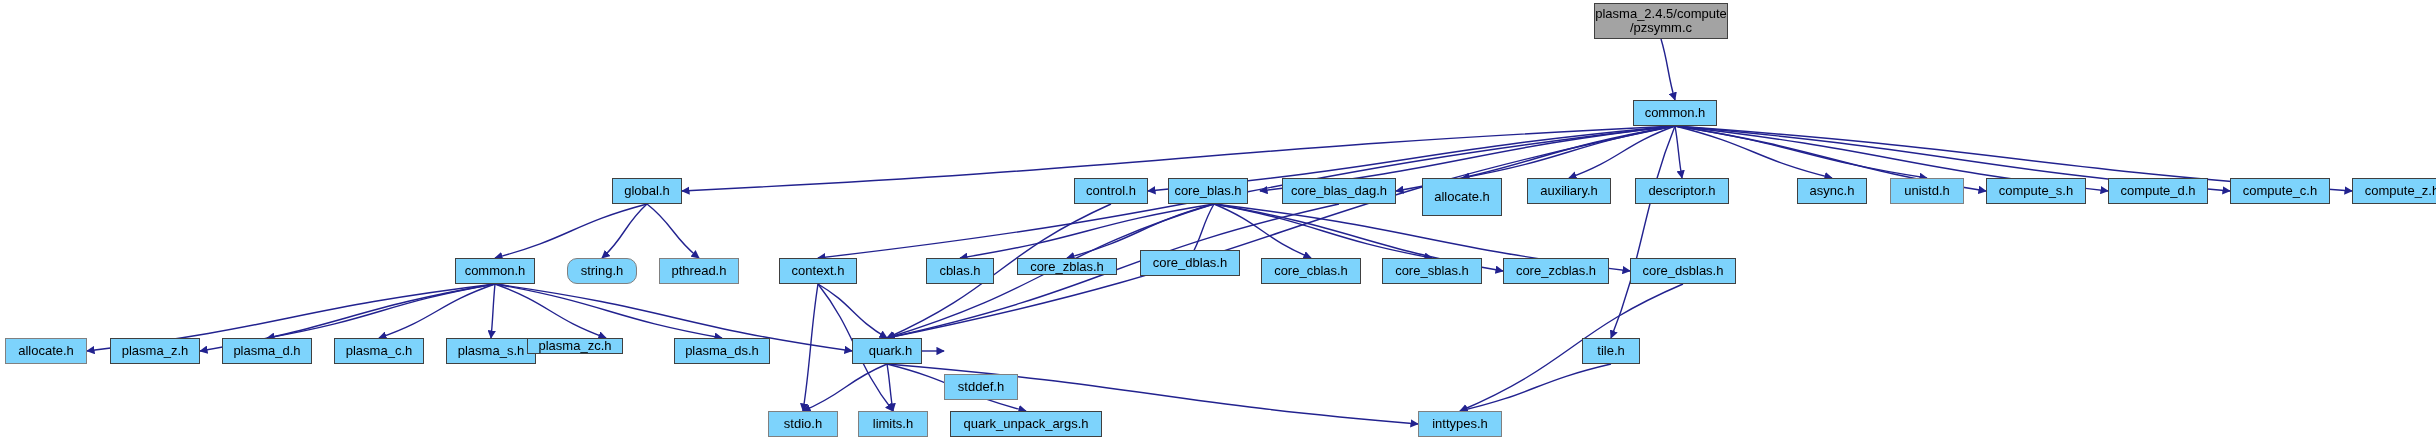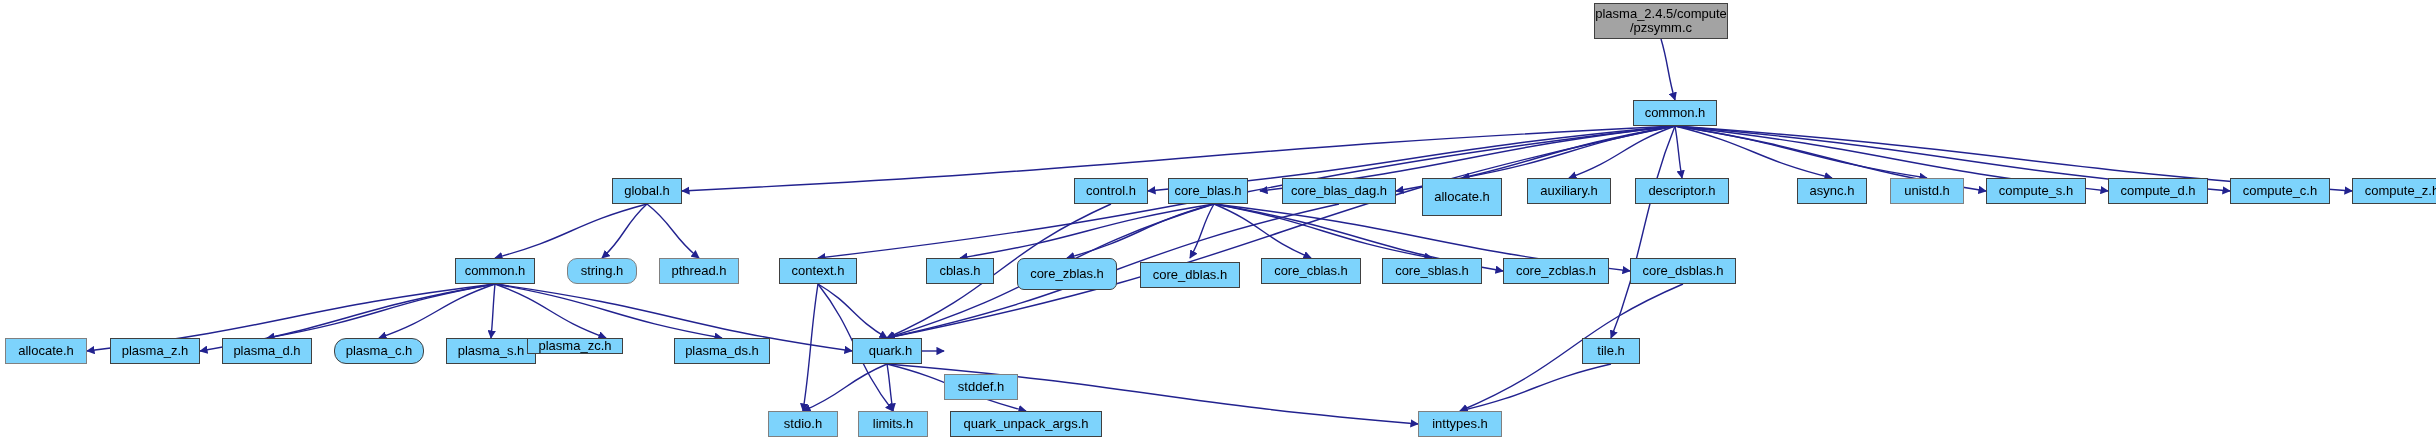--- a/index.html
+++ b/index.html
@@ -112,30 +112,30 @@
       <div class="node system" style="left: 1890px; top: 178px; width: 74px; height: 26px;">unistd.h</div>
       <div class="node local" style="left: 1986px; top: 178px; width: 100px; height: 26px;">compute_s.h</div>
       <div class="node local" style="left: 2108px; top: 178px; width: 100px; height: 26px;">compute_d.h</div>
       <div class="node local" style="left: 2230px; top: 178px; width: 100px; height: 26px;">compute_c.h</div>
       <div class="node local" style="left: 2352px; top: 178px; width: 100px; height: 26px;">compute_z.h</div>
       <div class="node local" style="left: 455px; top: 258px; width: 80px; height: 26px;">common.h</div>
       <div class="node system" style="left: 567px; top: 258px; width: 70px; height: 26px; border-radius: 10px;">string.h</div>
       <div class="node system" style="left: 659px; top: 258px; width: 80px; height: 26px;">pthread.h</div>
       <div class="node local" style="left: 779px; top: 258px; width: 78px; height: 26px;">context.h</div>
       <div class="node local" style="left: 926px; top: 258px; width: 68px; height: 26px;">cblas.h</div>
-      <div class="node local" style="left: 1017px; top: 258px; width: 100px; height: 32px; border-radius: 7px;">core_zblas.h</div>
-      <div class="node local" style="left: 1140px; top: 262px; width: 100px; height: 26px;">core_dblas.h</div>
+      <div class="node local" style="left: 1017px; top: 258px; width: 100px; height: 17px;">core_zblas.h</div>
+      <div class="node local" style="left: 1140px; top: 250px; width: 100px; height: 26px;">core_dblas.h</div>
       <div class="node local" style="left: 1261px; top: 258px; width: 100px; height: 26px;">core_cblas.h</div>
       <div class="node local" style="left: 1382px; top: 258px; width: 100px; height: 26px;">core_sblas.h</div>
       <div class="node local" style="left: 1503px; top: 258px; width: 106px; height: 26px;">core_zcblas.h</div>
       <div class="node local" style="left: 1630px; top: 258px; width: 106px; height: 26px;">core_dsblas.h</div>
       <div class="node system" style="left: 5px; top: 338px; width: 82px; height: 26px;">allocate.h</div>
       <div class="node local" style="left: 110px; top: 338px; width: 90px; height: 26px;">plasma_z.h</div>
       <div class="node local" style="left: 222px; top: 338px; width: 90px; height: 26px;">plasma_d.h</div>
-      <div class="node local" style="left: 334px; top: 338px; width: 90px; height: 26px; border-radius: 12px;">plasma_c.h</div>
+      <div class="node local" style="left: 334px; top: 338px; width: 90px; height: 26px;">plasma_c.h</div>
       <div class="node local" style="left: 446px; top: 338px; width: 90px; height: 26px;">plasma_s.h</div>
       <div class="node local" style="left: 527px; top: 338px; width: 96px; height: 16px;">plasma_zc.h</div>
       <div class="node local" style="left: 674px; top: 338px; width: 96px; height: 26px;">plasma_ds.h</div>
       <div class="node local" style="left: 852px; top: 338px; width: 70px; height: 26px; padding-left: 7px;">quark.h</div>
       <div class="node system" style="left: 944px; top: 338px; width: 74px; height: 26px; margin-top: 36px;">stddef.h</div>
       <div class="node local" style="left: 1582px; top: 338px; width: 58px; height: 26px;">tile.h</div>
       <div class="node system" style="left: 768px; top: 411px; width: 70px; height: 26px;">stdio.h</div>
       <div class="node system" style="left: 858px; top: 411px; width: 70px; height: 26px;">limits.h</div>
       <div class="node local" style="left: 950px; top: 411px; width: 152px; height: 26px;">quark_unpack_args.h</div>
       <div class="node system" style="left: 1418px; top: 411px; width: 84px; height: 26px;">inttypes.h</div>

